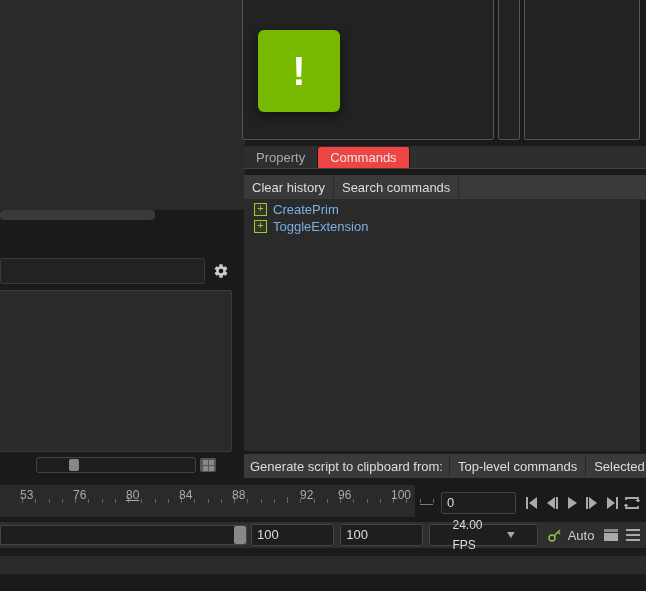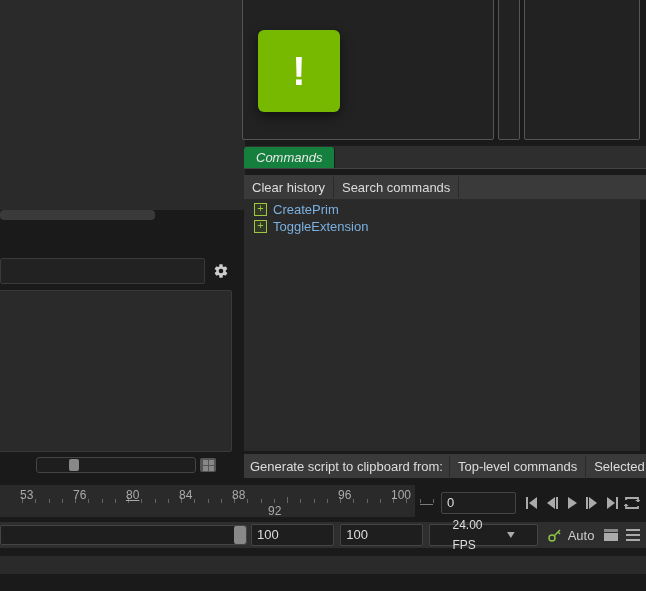--- a/index.html
+++ b/index.html
@@ -170,23 +170,22 @@
     padding: 3px 12px;
     font-size: 13px;
     color: #aaa;
     cursor: pointer;
     border-top-left-radius: 3px;
     border-top-right-radius: 3px;
     background: #2e2e2e;
     border-right: 1px solid #1a1a1a;
   }
   .tab.active {
-    background: #15803d;
+    background: #ef4444;
     color: #e8e8e8;
-    font-style: italic;
   }
 
   
   .cmd-toolbar {
     position: absolute;
     left: 244px;
     top: 175px;
     right: 0;
     height: 24px;
     background: #3a3a3a;
@@ -432,20 +431,21 @@
 </div>
 
 <div class="callout">
   <span>!</span>
 </div>
 <svg class="callout-arrow" width="50" height="50">
   <polygon points="6,0 32,0 44,38" fill="#76b900"></polygon>
 </svg>
 
 <div class="tabs-row">
+  <div class="tab">Property</div>
   <div class="tab active">Commands</div>
 </div>
 
 <div class="cmd-toolbar">
   <div class="toolbar-btn">Clear history</div>
   <div class="toolbar-btn">Search commands</div>
 </div>
 
 <div class="cmd-list">
   <div class="cmd-item">
@@ -497,21 +497,21 @@
       <div class="tick" style="left: 393px; height: 6px;"></div>
       <div class="tick" style="left: 406.25px; height: 4px;"></div>
       <div class="tick" style="left: 419.5px; height: 4px;"></div>
       <div class="tick" style="left: 432.75px; height: 4px;"></div>
     </div>
 <div class="label" style="left: 20px;">53</div>
     <div class="label" style="left: 73px;">76</div>
     <div class="label" style="left: 126px; text-decoration: underline;">80</div>
     <div class="label" style="left: 179px;">84</div>
     <div class="label" style="left: 232px;">88</div>
-    <div class="label" style="left: 268px; margin-top: 16px;">92</div>
+    <div class="label" style="left: 300px;">92</div>
     <div class="label" style="left: 338px;">96</div>
     <div class="label" style="left: 391px;">100</div>
   </div>
 
 <div class="time-controls">
   <span style="color:#888;margin-right:4px">—</span>
   <div class="frame-field">0</div>
   <div style="flex:1"></div>
   <div class="play-btn">
     <svg width="14" height="14" viewBox="0 0 14 14" fill="#aaa">

